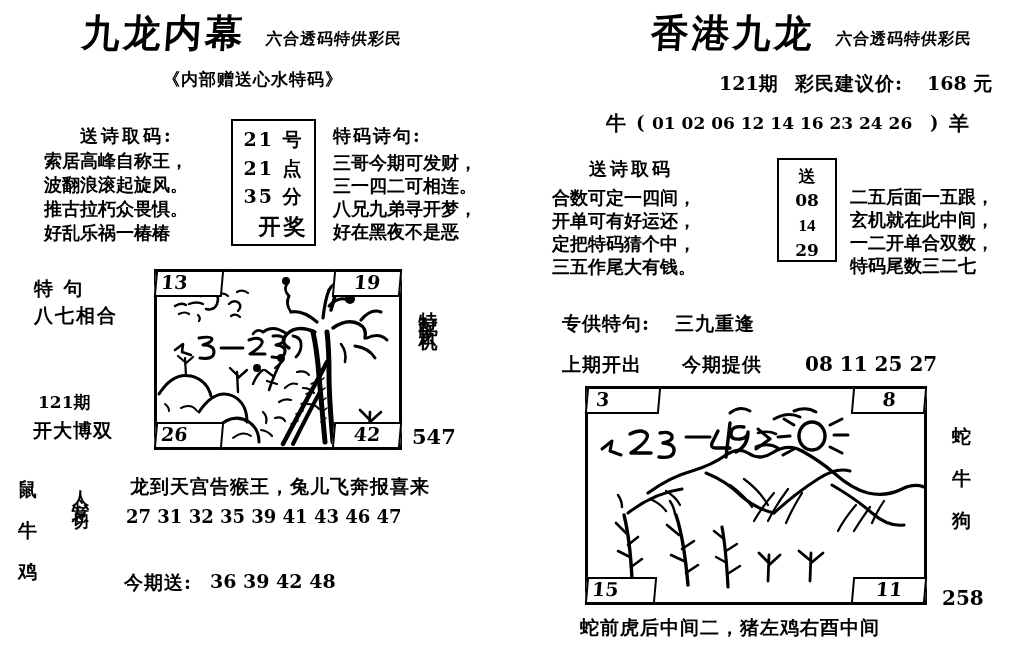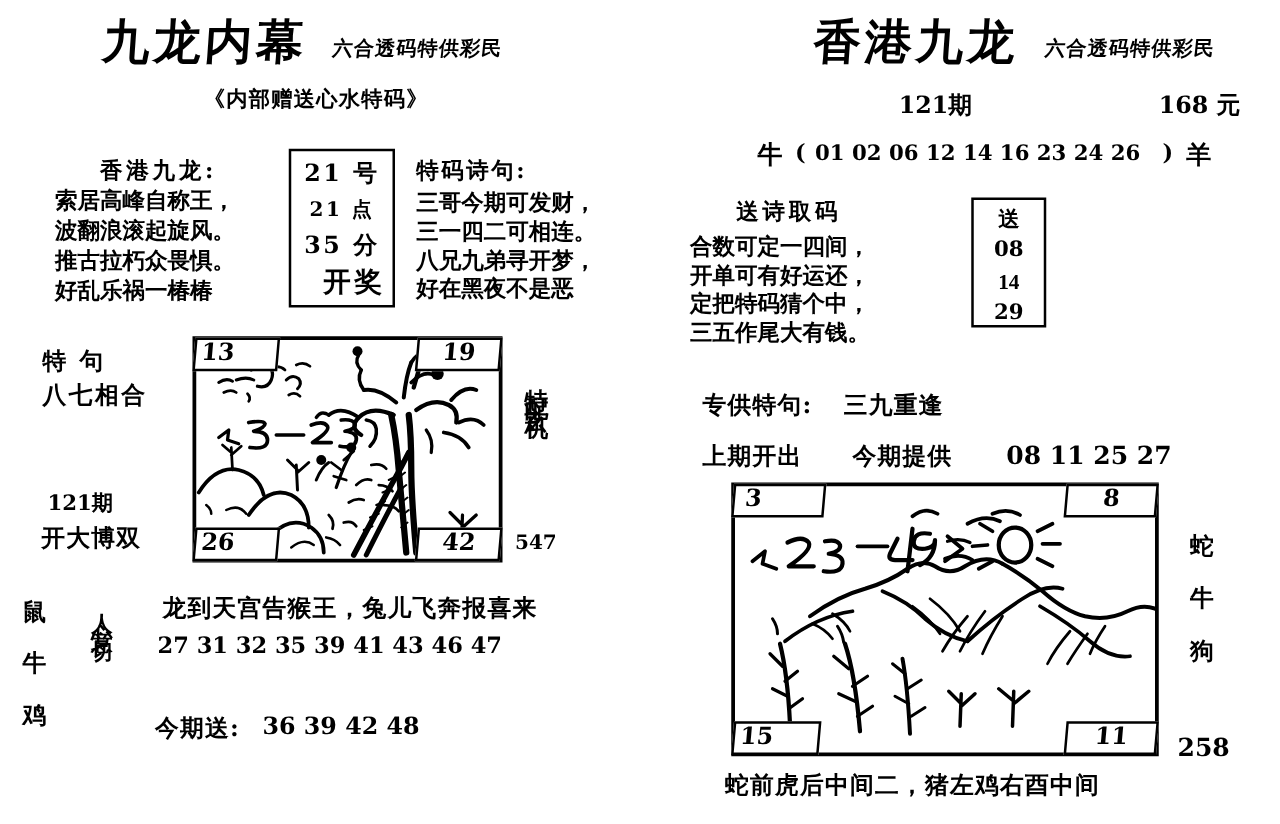--- a/index.html
+++ b/index.html
@@ -82,32 +82,32 @@
 <div class="page">
 
   <div class="abs" style="left:0; top:0; width:512px; height:659px;">
 
     <div class="abs title-main" style="left:82px; top:14px;">九龙内幕</div>
 
     <div class="abs title-sub" style="left:266px; top:29px;">六合透码特供彩民</div>
 
     <div class="abs kai" style="left:163px; top:68px; font-size:17px; letter-spacing:1px;">《内部赠送心水特码》</div>
 
-    <div class="abs kai" style="left:80px; top:124px; font-size:18px; letter-spacing:3px;">香港九龙:</div>
+    <div class="abs kai" style="left:80px; top:124px; font-size:18px; letter-spacing:3px;">送诗取码:</div>
 
     <div class="abs" style="left:44px; top:149px; font-size:18px; line-height:24px;">
       <div class="kai">索居高峰自称王，</div>
       <div class="kai">波翻浪滚起旋风。</div>
       <div class="kai">推古拉朽众畏惧。</div>
       <div class="kai">好乱乐祸一椿椿</div>
     </div>
 
     <div class="abs framebox" style="left:231px; top:119px; width:85px; height:127px; padding-top:3px;">
       <div class="kai" style="font-size:19px; line-height:30px; letter-spacing:2px;">21  号</div>
-      <div class="kai" style="font-size:16px; line-height:28px; letter-spacing:2px;">21 点</div>
+      <div class="kai" style="font-size:19px; line-height:28px; letter-spacing:2px;">21 点</div>
       <div class="kai" style="font-size:19px; line-height:29px; letter-spacing:2px;">35 分</div>
       <div class="kai" style="font-size:22px; line-height:30px; letter-spacing:3px;padding-left:20px;">开奖</div>
     </div>
 
     <div class="abs kai" style="left:333px; top:124px; font-size:18px; letter-spacing:2px;">特码诗句:</div>
 
     <div class="abs" style="left:333px; top:151px; font-size:18px; line-height:23px;">
       <div class="kai">三哥今期可发财，</div>
       <div class="kai">三一四二可相连。</div>
       <div class="kai">八兄九弟寻开梦，</div>
@@ -207,38 +207,39 @@
       </svg>
 
       <div class="corner-num" style="left:-2px; top:-2px; width:56px; text-align:left;">13</div>
       <div class="corner-num" style="right:-2px; top:-2px; width:56px; text-align:center;">19</div>
       <div class="corner-num" style="left:-2px; bottom:-2px; width:56px; text-align:left;">26</div>
       <div class="corner-num" style="right:-2px; bottom:-2px; width:56px; text-align:center;">42</div>
     </div>
 
     <div class="abs kai vert" style="left:416px; top:296px; font-size:19px;">特配玄机</div>
 
-    <div class="abs num" style="left:412px; top:424px; font-size:16px;">547</div>
+    <div class="abs num" style="left:412px; top:424px; font-size:21px;">547</div>
 
     <div class="abs kai" style="left:130px; top:474px; font-size:19px; letter-spacing:1px;">龙到天宫告猴王，兔儿飞奔报喜来</div>
 
     <div class="abs num" style="left:126px; top:506px; font-size:18px;">27  31   32   35   39   41   43   46   47</div>
 
     <div class="abs kai" style="left:124px; top:570px; font-size:19px; letter-spacing:1px;">今期送:</div>
 
     <div class="abs num" style="left:210px; top:570px; font-size:19px;">36  39  42  48</div>
   </div>
 
   <div class="abs" style="left:512px; top:0; width:512px; height:659px;">
 
     <div class="abs title-main" style="left:139px; top:14px;">香港九龙</div>
 
     <div class="abs title-sub" style="left:324px; top:29px;">六合透码特供彩民</div>
 
     <div class="abs num" style="left:207px; top:71px; font-size:19px;">121期</div>
+    <div class="abs kai" style="left:283px; top:71px; font-size:19px; letter-spacing:1px;">彩民建议价:</div>
     <div class="abs num" style="left:415px; top:71px; font-size:19px;">168 元</div>
 
     <div class="abs kai" style="left:94px; top:110px; font-size:20px;">牛</div>
     <div class="abs num" style="left:124px; top:112px; font-size:18px;">(</div>
     <div class="abs num" style="left:140px; top:113px; font-size:17px;">01  02  06  12  14  16  23  24  26</div>
     <div class="abs num" style="left:418px; top:112px; font-size:18px;">)</div>
     <div class="abs kai" style="left:437px; top:110px; font-size:20px;">羊</div>
 
     <div class="abs kai" style="left:77px; top:157px; font-size:18px; letter-spacing:3px;">送诗取码</div>
 
@@ -249,20 +250,26 @@
       <div class="kai">三五作尾大有钱。</div>
     </div>
 
     <div class="abs framebox" style="left:265px; top:158px; width:60px; height:104px; padding-top:4px;">
       <div class="kai" style="font-size:17px; line-height:24px;">送</div>
       <div class="num" style="font-size:17px; line-height:25px;">08</div>
       <div class="num" style="font-size:17px; line-height:25px;font-family:Liberation Serif, serif;">14</div>
       <div class="num" style="font-size:17px; line-height:25px;">29</div>
     </div>
 
+    <div class="abs" style="left:338px; top:185px; font-size:18px; line-height:23px;">
+      <div class="kai">二五后面一五跟，</div>
+      <div class="kai">玄机就在此中间，</div>
+      <div class="kai">一二开单合双数，</div>
+      <div class="kai">特码尾数三二七</div>
+    </div>
 
     <div class="abs kai" style="left:50px; top:311px; font-size:19px; letter-spacing:1px;">专供特句:</div>
     <div class="abs kai" style="left:163px; top:311px; font-size:19px; letter-spacing:1px;">三九重逢</div>
 
     <div class="abs kai" style="left:50px; top:352px; font-size:19px; letter-spacing:1px;">上期开出</div>
     <div class="abs kai" style="left:170px; top:352px; font-size:19px; letter-spacing:1px;">今期提供</div>
     <div class="abs num" style="left:293px; top:352px; font-size:20px;">08  11  25  27</div>
 
     <div class="abs picture" style="left:73px; top:386px; width:342px; height:219px;">
 

